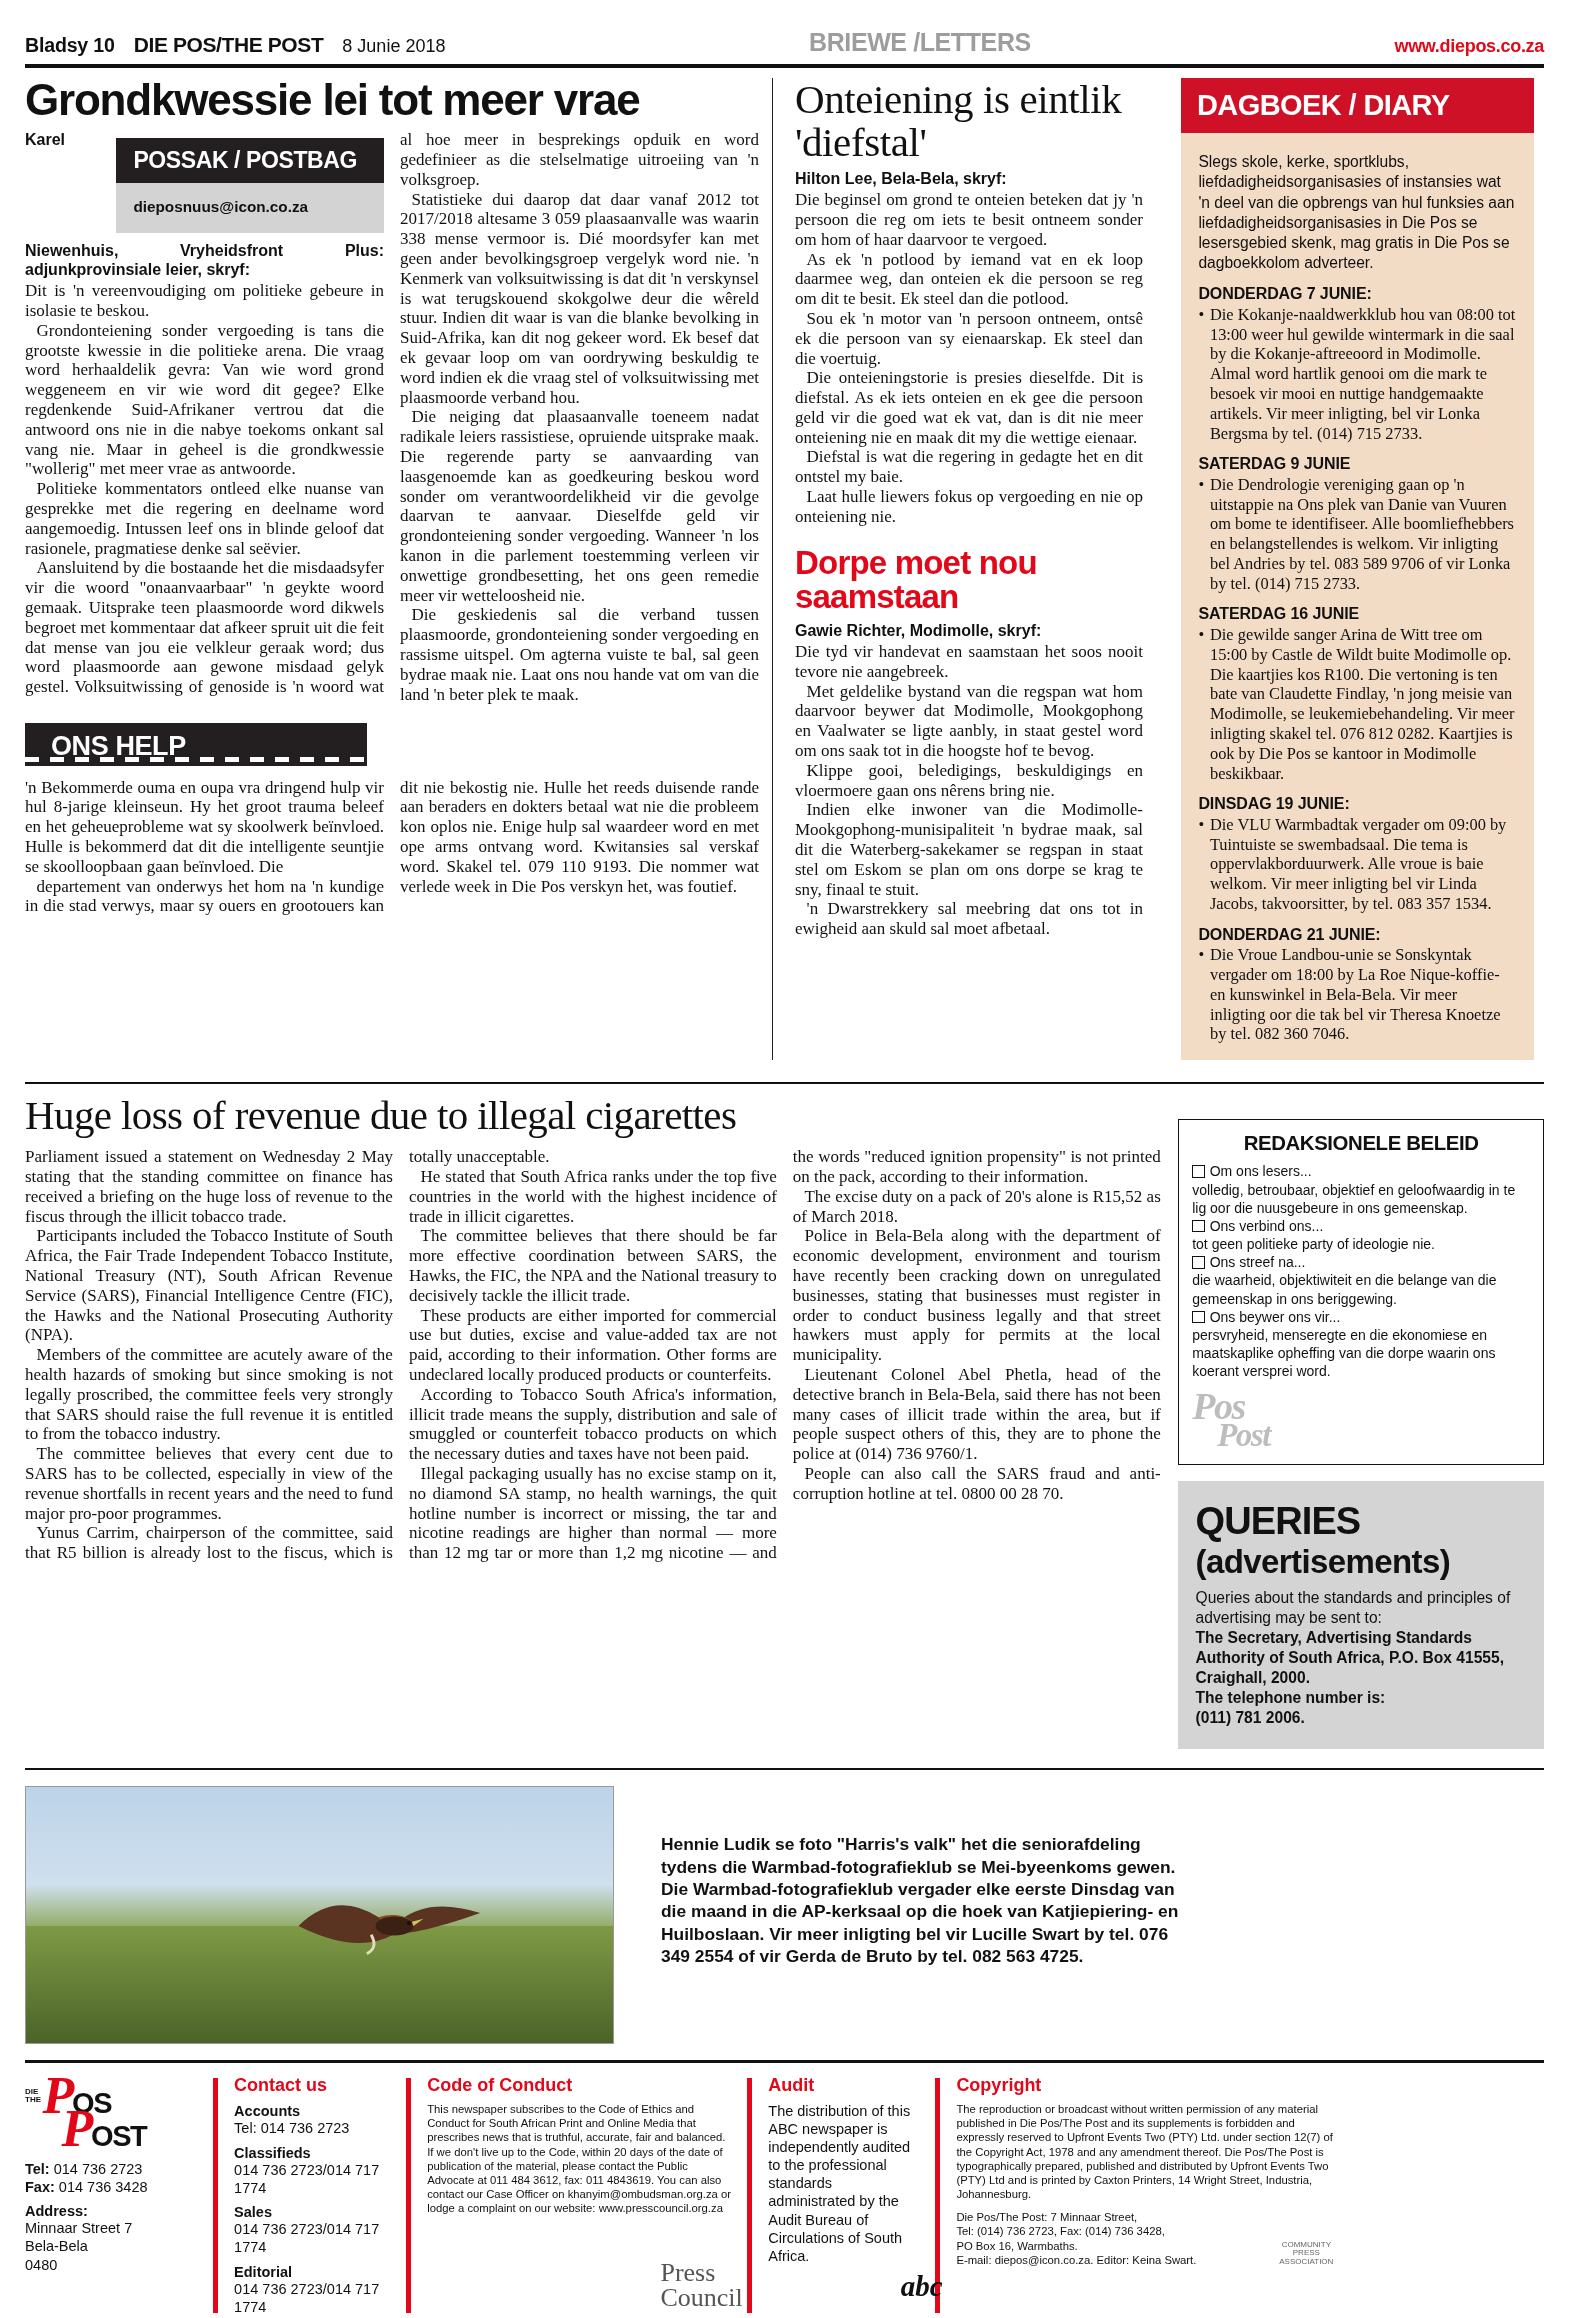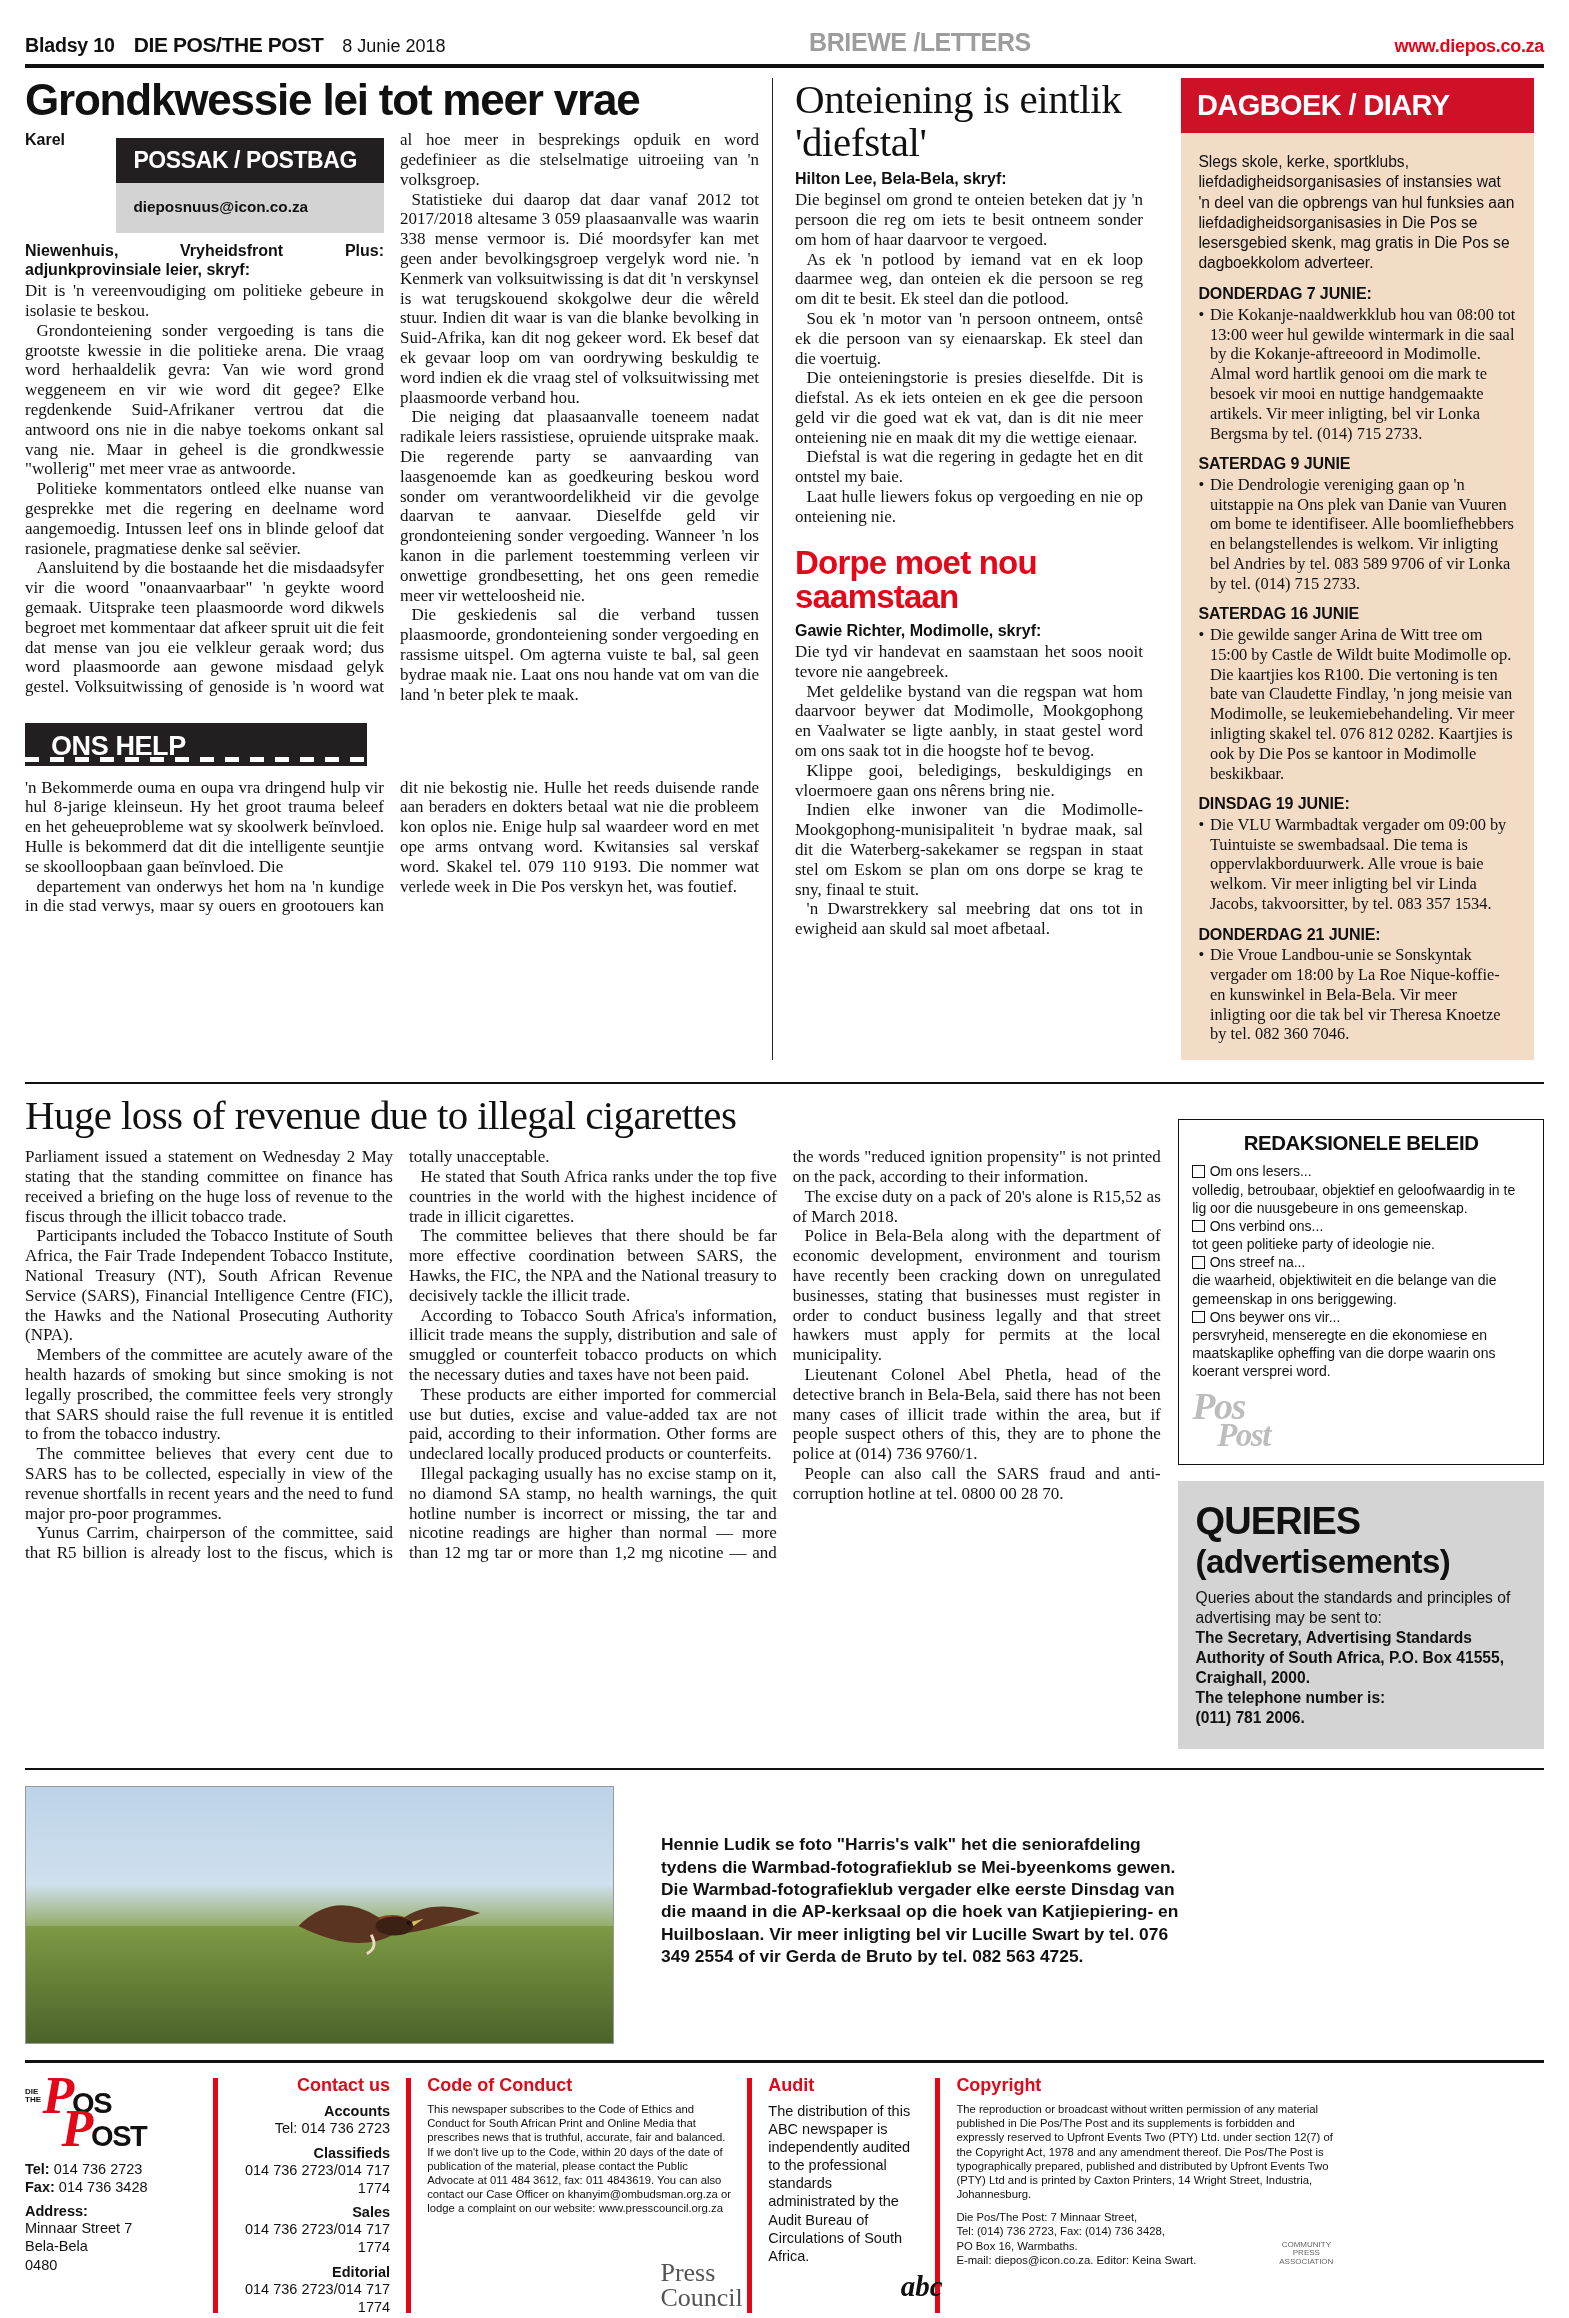--- a/index.html
+++ b/index.html
@@ -148,21 +148,21 @@
 
   
   .footer { margin-top:16px; border-top:3.6px solid #111; padding-top:11.6px; display:flex; }
   .f-logo { width:188px; padding-right:10.2px; }
   .f-sep { width:5.1px; background:#e2081a; margin:2.9px 16px 2.9px 0; }
   .f-col { padding-right:16px; }
   .f-head { font-family:"Liberation Sans", sans-serif; font-weight:bold; color:#e2081a; font-size:18px; margin-bottom:5.8px; }
   .f-sub  { font-family:"Liberation Sans", sans-serif; font-weight:bold; font-size:14.5px; margin-top:7.3px; }
   .f-txt  { font-family:"Liberation Sans", sans-serif; font-size:14.5px; line-height:1.25; }
   .f-small{ font-family:"Liberation Sans", sans-serif; font-size:11.3px; line-height:1.26; }
-  .f-contact { width:172px;text-align:right; }
+  .f-contact { width:172px; }
   .f-conduct { width:320px; position:relative; }
   .f-audit   { width:167px; position:relative; }
   .f-copy    { width:393px; }
 
   .logo-mark { font-family:"Liberation Serif", serif; font-style:italic; font-weight:bold; font-size:48px; color:#e2081a; line-height:.8; letter-spacing:-2.2px; }
   .logo-mark .blk { color:#111; font-style:normal; font-family:"Liberation Sans", sans-serif; font-size:29px; letter-spacing:-1.5px; }
   .logo-tag { font-family:"Liberation Sans", sans-serif; font-weight:bold; font-size:8px; line-height:1; }
 
   .press-logo { position:absolute; right:4.4px; bottom:5.8px; font-family:"Liberation Serif", serif; font-size:26px; color:#555; line-height:.95; }
   .abc-logo { position:absolute; right:-7.3px; bottom:13px; font-family:"Liberation Serif", serif; font-style:italic; font-weight:bold; font-size:29px; color:#111; }
@@ -291,22 +291,22 @@
       <div class="feature-left">
         <h2 class="feature-head">Huge loss of revenue due to illegal cigarettes</h2>
         <div class="body-txt cols3">
           <p class="first">Parliament issued a statement on Wednesday 2 May stating that the standing committee on finance has received a briefing on the huge loss of revenue to the fiscus through the illicit tobacco trade.</p>
           <p>Participants included the Tobacco Institute of South Africa, the Fair Trade Independent Tobacco Institute, National Treasury (NT), South African Revenue Service (SARS), Financial Intelligence Centre (FIC), the Hawks and the National Prosecuting Authority (NPA).</p>
           <p>Members of the committee are acutely aware of the health hazards of smoking but since smoking is not legally proscribed, the committee feels very strongly that SARS should raise the full revenue it is entitled to from the tobacco industry.</p>
           <p>The committee believes that every cent due to SARS has to be collected, especially in view of the revenue shortfalls in recent years and the need to fund major pro-poor programmes.</p>
           <p>Yunus Carrim, chairperson of the committee, said that R5 billion is already lost to the fiscus, which is totally unacceptable.</p>
           <p>He stated that South Africa ranks under the top five countries in the world with the highest incidence of trade in illicit cigarettes.</p>
           <p>The committee believes that there should be far more effective coordination between SARS, the Hawks, the FIC, the NPA and the National treasury to decisively tackle the illicit trade.</p>
+          <p>These products are either imported for commercial use but duties, excise and value-added tax are not paid, according to their information. Other forms are undeclared locally produced products or counterfeits.</p>
           <p>According to Tobacco South Africa's information, illicit trade means the supply, distribution and sale of smuggled or counterfeit tobacco products on which the necessary duties and taxes have not been paid.</p>
-          <p>These products are either imported for commercial use but duties, excise and value-added tax are not paid, according to their information. Other forms are undeclared locally produced products or counterfeits.</p>
           <p>Illegal packaging usually has no excise stamp on it, no diamond SA stamp, no health warnings, the quit hotline number is incorrect or missing, the tar and nicotine readings are higher than normal — more than 12 mg tar or more than 1,2 mg nicotine — and the words "reduced ignition propensity" is not printed on the pack, according to their information.</p>
           <p>The excise duty on a pack of 20's alone is R15,52 as of March 2018.</p>
           <p>Police in Bela-Bela along with the department of economic development, environment and tourism have recently been cracking down on unregulated businesses, stating that businesses must register in order to conduct business legally and that street hawkers must apply for permits at the local municipality.</p>
           <p>Lieutenant Colonel Abel Phetla, head of the detective branch in Bela-Bela, said there has not been many cases of illicit trade within the area, but if people suspect others of this, they are to phone the police at (014) 736 9760/1.</p>
           <p>People can also call the SARS fraud and anti-corruption hotline at tel. 0800 00 28 70.</p>
         </div>
       </div>
 
       <div class="feature-right">
 

